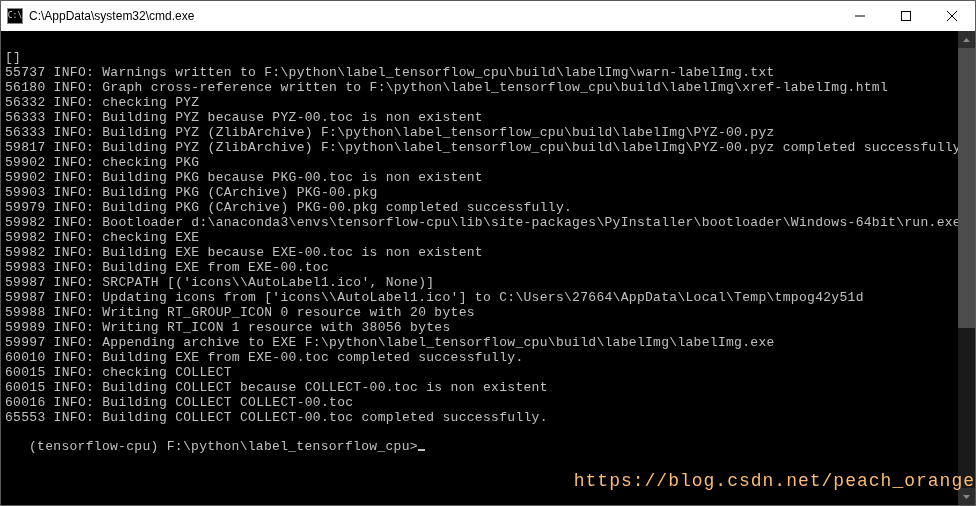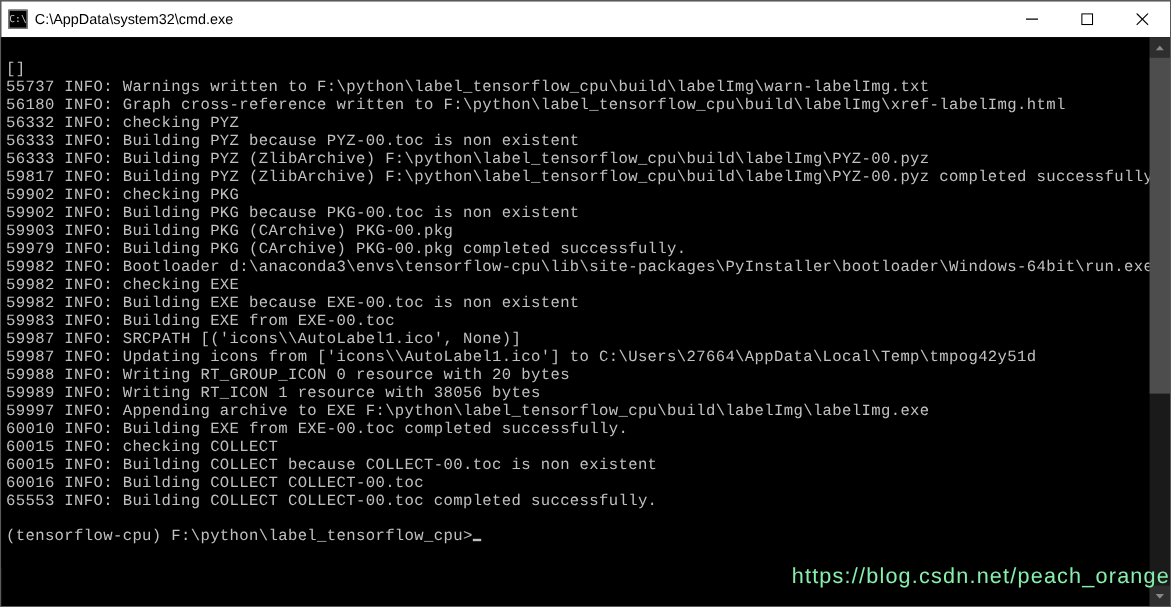--- a/index.html
+++ b/index.html
@@ -50,33 +50,33 @@
   .win-btn svg { display: block; }
   .terminal {
     background: #000;
     color: #c0c0c0;
     padding: 4px 0 4px 4px;
     line-height: 15px;
     letter-spacing: 0.3px;
     white-space: pre;
     font-family: "NSimSun","SimSun","Consolas","Courier New", monospace;
   }
-  .prompt-line { margin-top: 14px; }
+  .prompt-line { margin-top: 14px; margin-left: 24px; }
   .cursor {
     display: inline-block;
     width: 7px;
     border-bottom: 2px solid #c0c0c0;
     vertical-align: -1px;
   }
   .watermark {
     position: absolute;
     bottom: 14px;
     right: 0;
-    color: #86efac;
-    font-family: Liberation Sans, sans-serif;
+    color: #fdba74;
+    font-family: Liberation Mono, monospace;
     font-size: 18px;
     letter-spacing: 1px;
     pointer-events: none;
   }
   .scrollbar {
     position: absolute;
     top: 30px;
     right: 0;
     width: 17px;
     bottom: 0;

